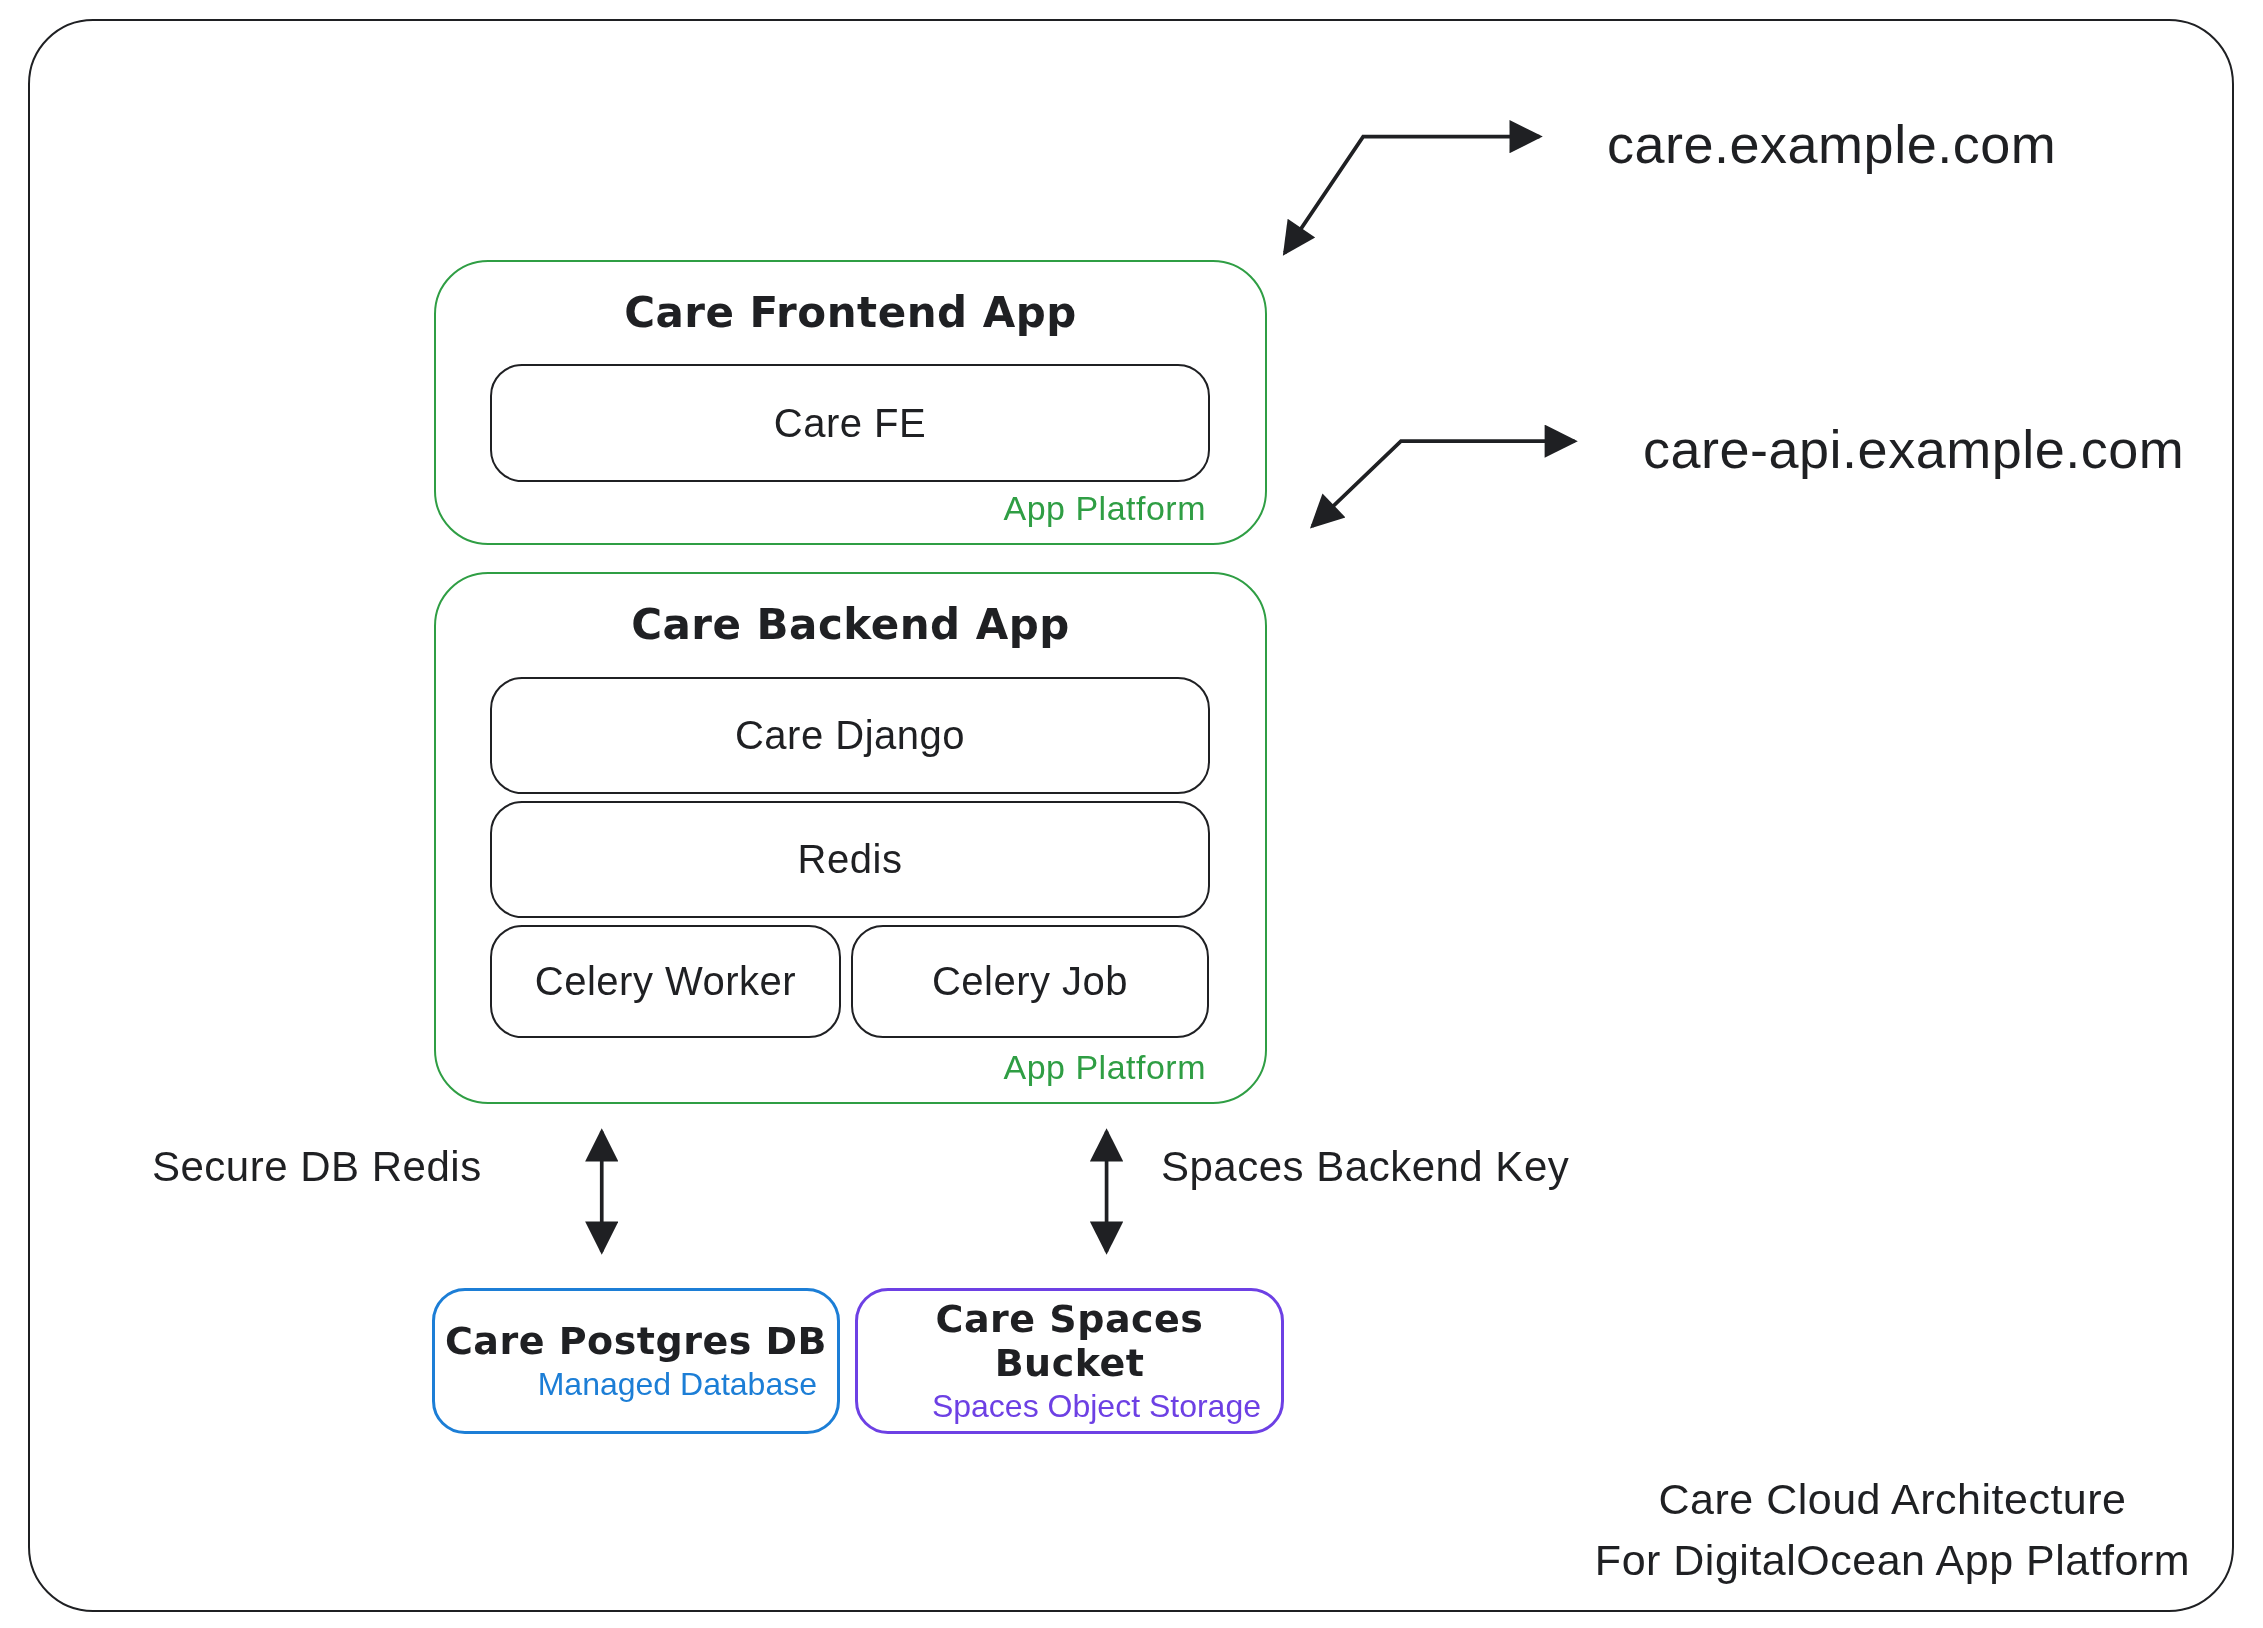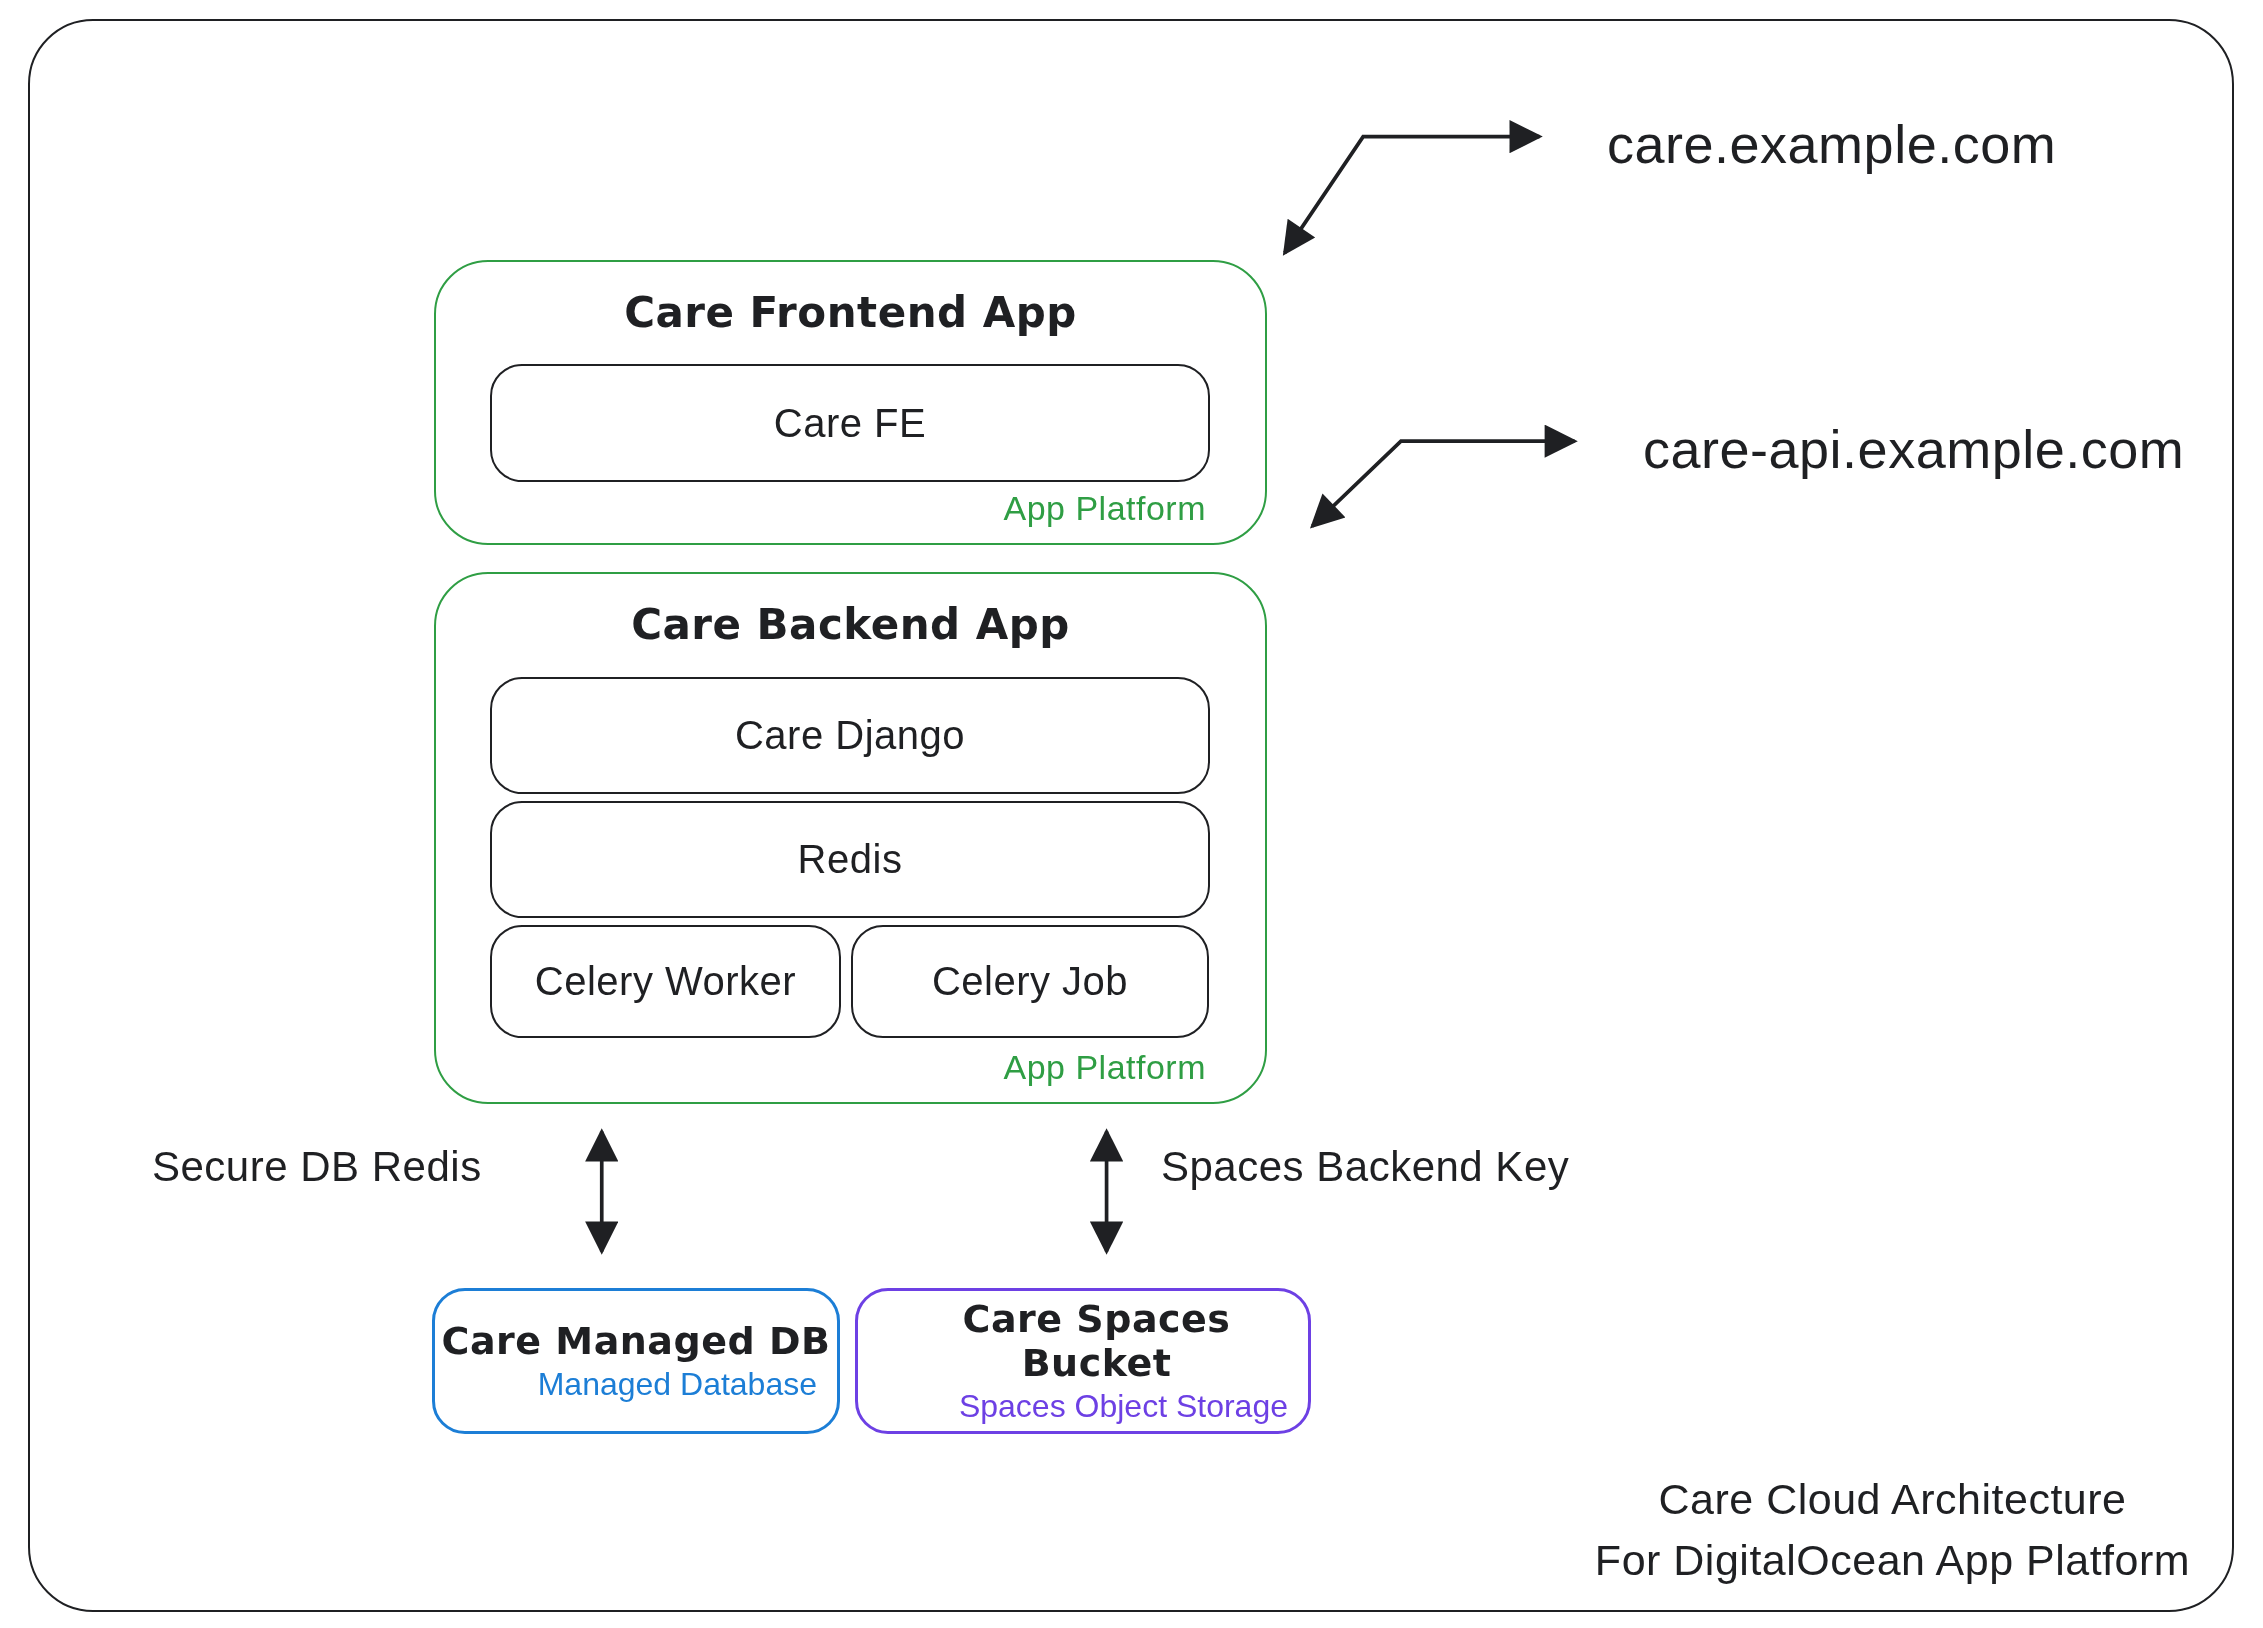--- a/index.html
+++ b/index.html
@@ -45,21 +45,21 @@
 
   .conn-label{position:absolute;font-size:42px;letter-spacing:0.5px;white-space:nowrap;}
   .cl-db{left:152px;top:1143px;}
   .cl-spaces{left:1161px;top:1143px;}
 
   .store{
     position:absolute;border-radius:33px;background:#ffffff;
     display:flex;flex-direction:column;align-items:center;justify-content:center;gap:3.7px;
   }
   .store-db{left:432px;top:1288px;width:402px;height:140px;border:3.2px solid #1c7ed6;}
-  .store-spaces{left:855px;top:1288px;width:423px;height:140px;border:3.2px solid #6d40e4;padding-left:27px;}
+  .store-spaces{left:855px;top:1288px;width:423px;height:140px;border:3.2px solid #6d40e4;}
   .store-title{
     font-family:"DejaVu Sans",sans-serif;font-weight:bold;font-size:38px;letter-spacing:0.5px;
     text-align:center;width:100%;
   }
   .store-sub{
     font-size:32px;text-align:right;width:100%;box-sizing:border-box;padding-right:20px;
   }
   .sub-db{color:#1c7ed6;}
   .sub-spaces{color:#6d40e4;}
 
@@ -100,21 +100,21 @@
   <div class="node n-redis">Redis</div>
   <div class="node n-worker">Celery Worker</div>
   <div class="node n-job">Celery Job</div>
   <div class="platform-label">App Platform</div>
 </div>
 
 <div class="conn-label cl-db">Secure DB Redis</div>
 <div class="conn-label cl-spaces">Spaces Backend Key</div>
 
 <div class="store store-db">
-  <div class="store-title">Care Managed DB</div>
+  <div class="store-title">Care Postgres DB</div>
   <div class="store-sub sub-db">Managed Database</div>
 </div>
 
 <div class="store store-spaces">
   <div class="store-title">Care Spaces Bucket</div>
   <div class="store-sub sub-spaces">Spaces Object Storage</div>
 </div>
 
 <div class="caption">
   <div>Care Cloud Architecture</div>

